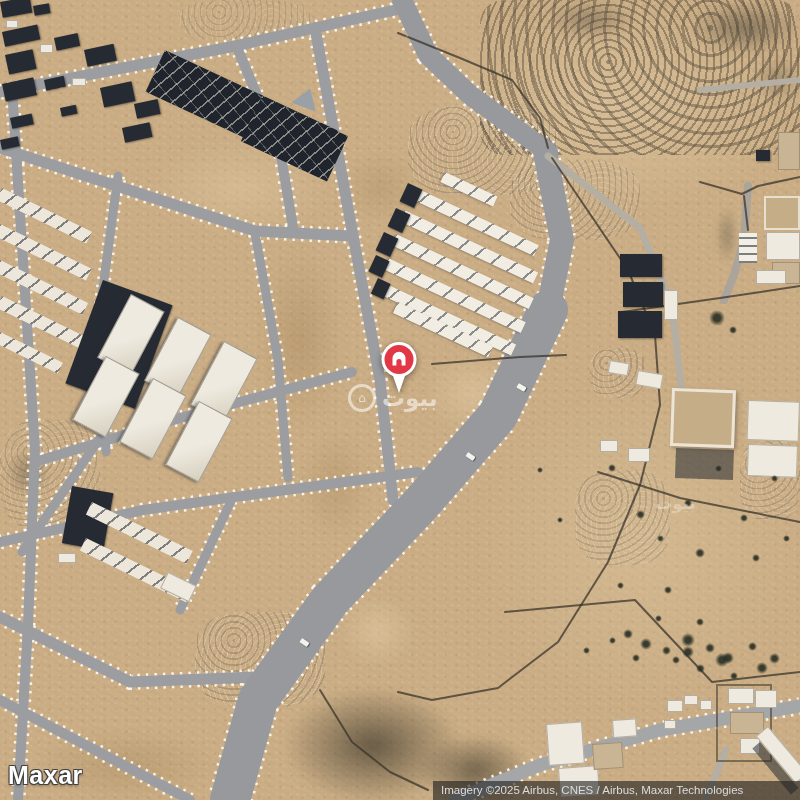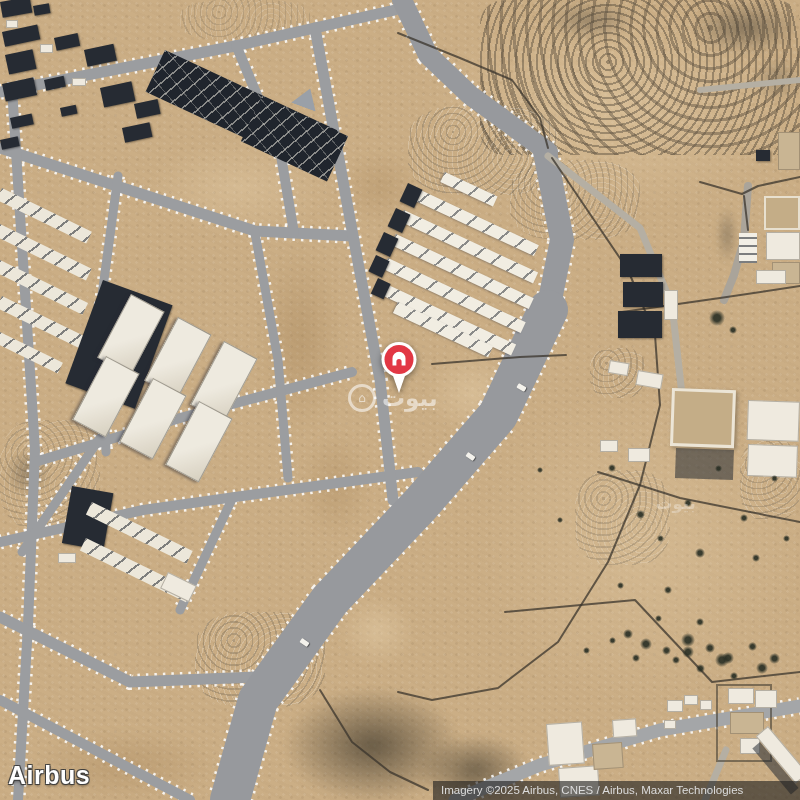--- a/index.html
+++ b/index.html
@@ -293,17 +293,17 @@
 
   <div id="marker">
     <svg width="48" height="58" viewBox="0 0 48 58">
       <polygon points="17,36 31,36 24,56" fill="var(--marker-white)"></polygon>
       <circle cx="24" cy="22.5" r="17.5" fill="var(--marker-white)"></circle>
       <circle cx="24" cy="22.5" r="14.5" fill="var(--marker-red)"></circle>
       <path transform="translate(24,22.5)" fill="var(--marker-white)" d="M -6.5,6 L -6.5,-1.2 A 6.5,6.5 0 0 1 6.5,-1.2 L 6.5,6 L 2.6,6 L 2.6,2.2 A 2.6,2.6 0 0 0 -2.6,2.2 L -2.6,6 Z"></path>
     </svg>
   </div>
 
-  <div id="google-logo">Airbus</div>
+  <div id="google-logo">Maxar</div>
   <div id="attribution">
     <span>Imagery ©2025 Airbus, CNES / Airbus, Maxar Technologies</span>
   </div>
 </div>
 
 </body></html>

